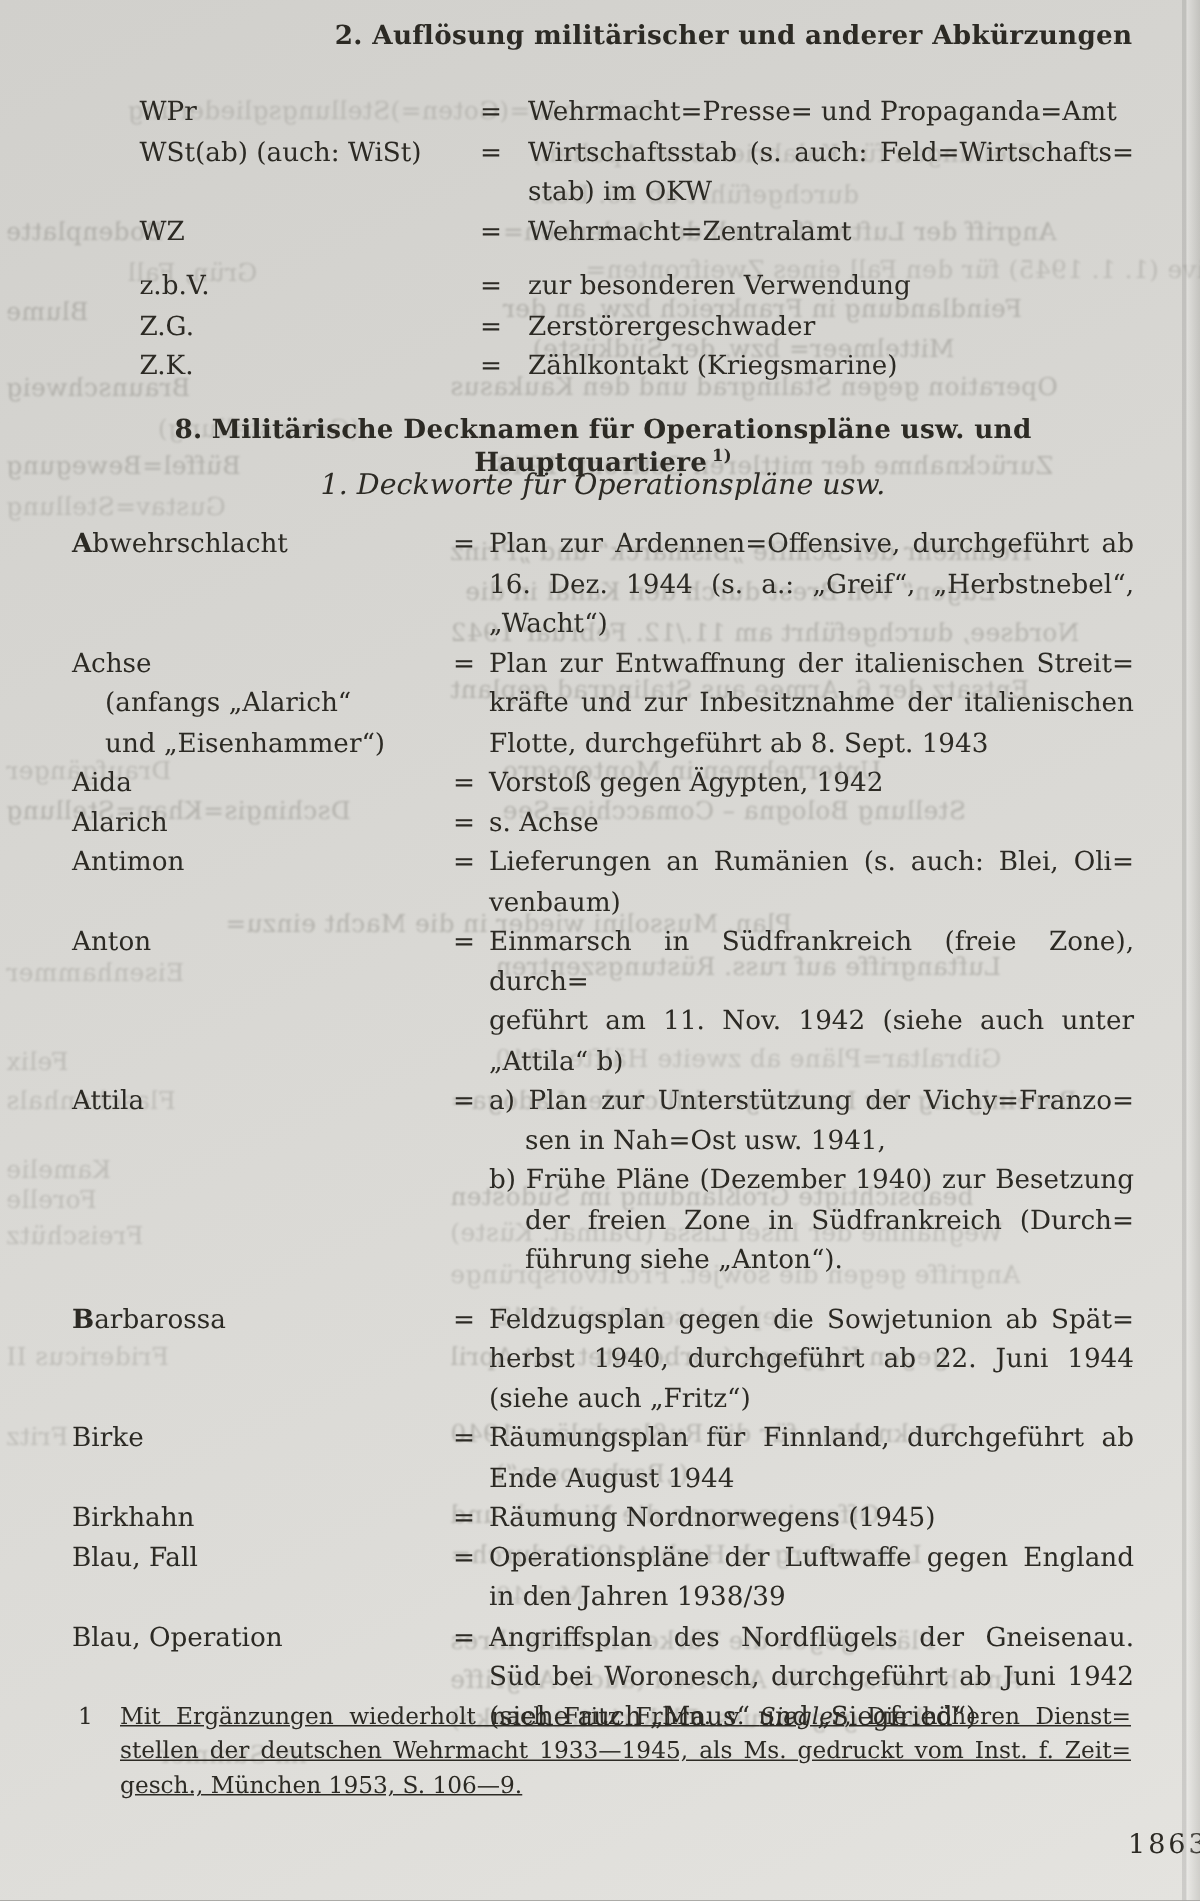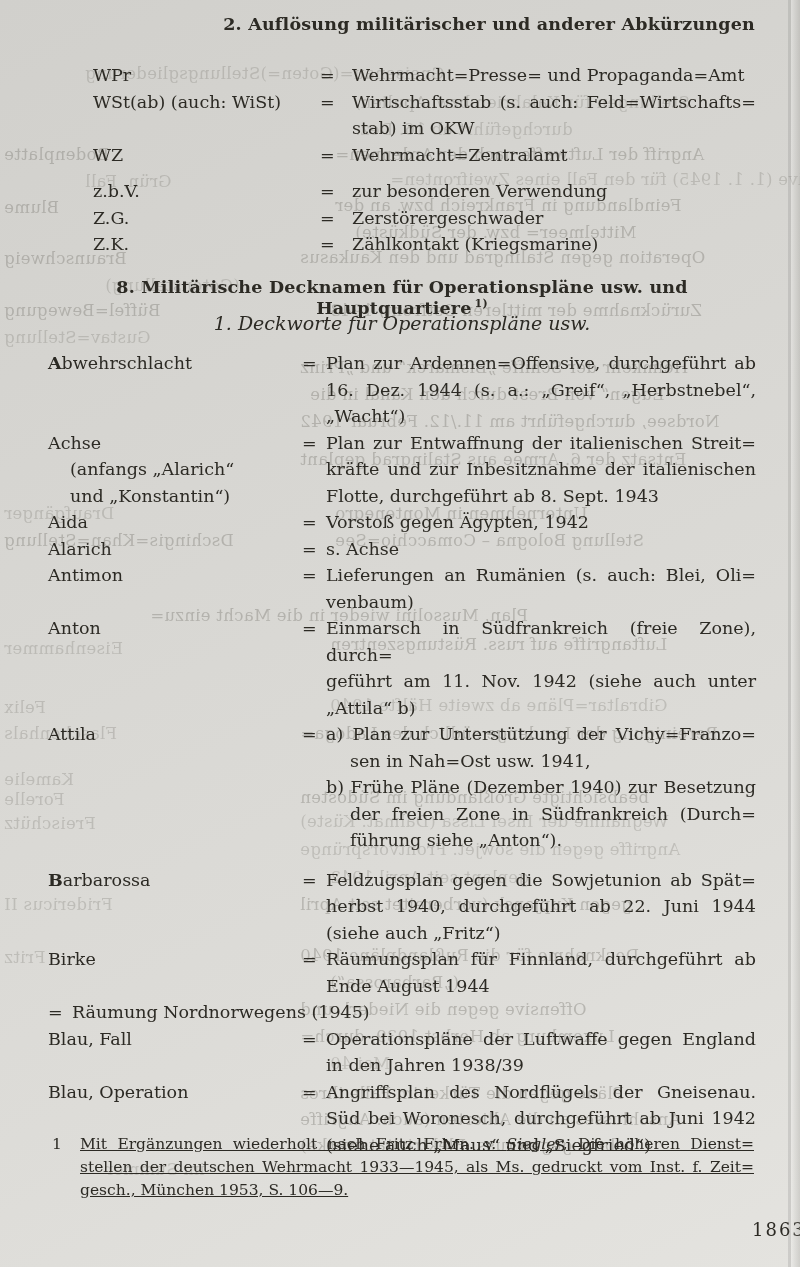--- a/index.html
+++ b/index.html
@@ -187,21 +187,21 @@
         <div class="dcol">
           <div class="dline j">Plan zur Ardennen=Offensive, durchgeführt ab</div>
           <div class="dline j">16. Dez. 1944 (s. a.: „Greif“, „Herbstnebel“,</div>
           <div class="dline">„Wacht“)</div>
         </div>
       </div>
       <div class="erow">
         <div class="tcol">
           <div class="tline">Achse</div>
           <div class="tline sub">(anfangs „Alarich“</div>
-          <div class="tline sub">und „Konstantin“)</div>
+          <div class="tline sub">und „Eisenhammer“)</div>
         </div>
         <div class="eq2">=</div>
         <div class="dcol">
           <div class="dline j">Plan zur Entwaffnung der italienischen Streit=</div>
           <div class="dline j">kräfte und zur Inbesitznahme der italienischen</div>
           <div class="dline">Flotte, durchgeführt ab 8. Sept. 1943</div>
         </div>
       </div>
       <div class="erow">
         <div class="tcol">
@@ -270,20 +270,23 @@
         <div class="tcol">
           <div class="tline">Birke</div>
         </div>
         <div class="eq2">=</div>
         <div class="dcol">
           <div class="dline j">Räumungsplan für Finnland, durchgeführt ab</div>
           <div class="dline">Ende August 1944</div>
         </div>
       </div>
       <div class="erow">
+        <div class="tcol">
+          <div class="tline">Birkhahn</div>
+        </div>
         <div class="eq2">=</div>
         <div class="dcol">
           <div class="dline">Räumung Nordnorwegens (1945)</div>
         </div>
       </div>
       <div class="erow">
         <div class="tcol">
           <div class="tline">Blau, Fall</div>
         </div>
         <div class="eq2">=</div>

